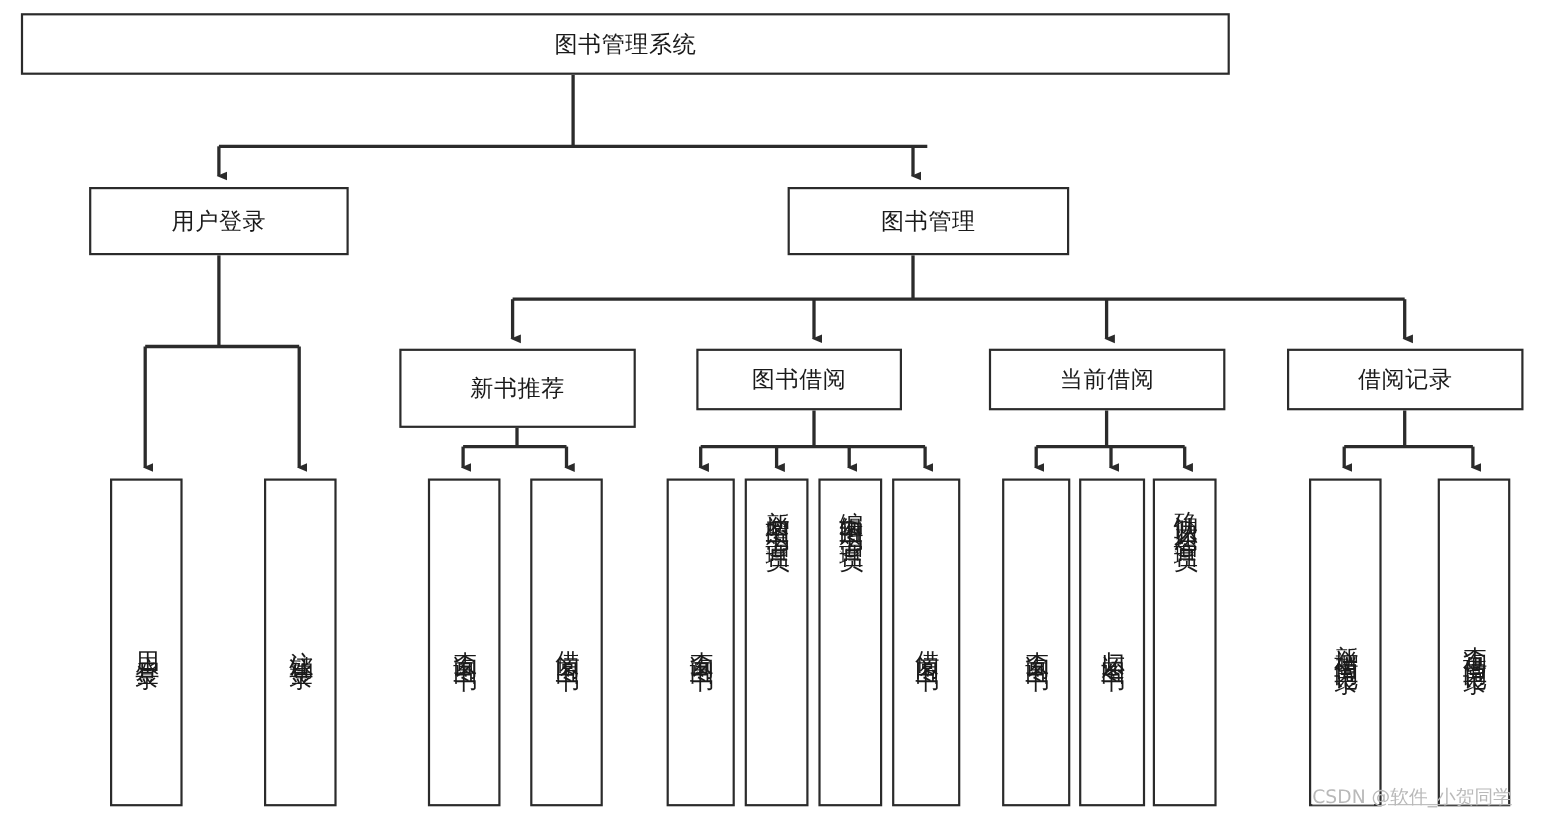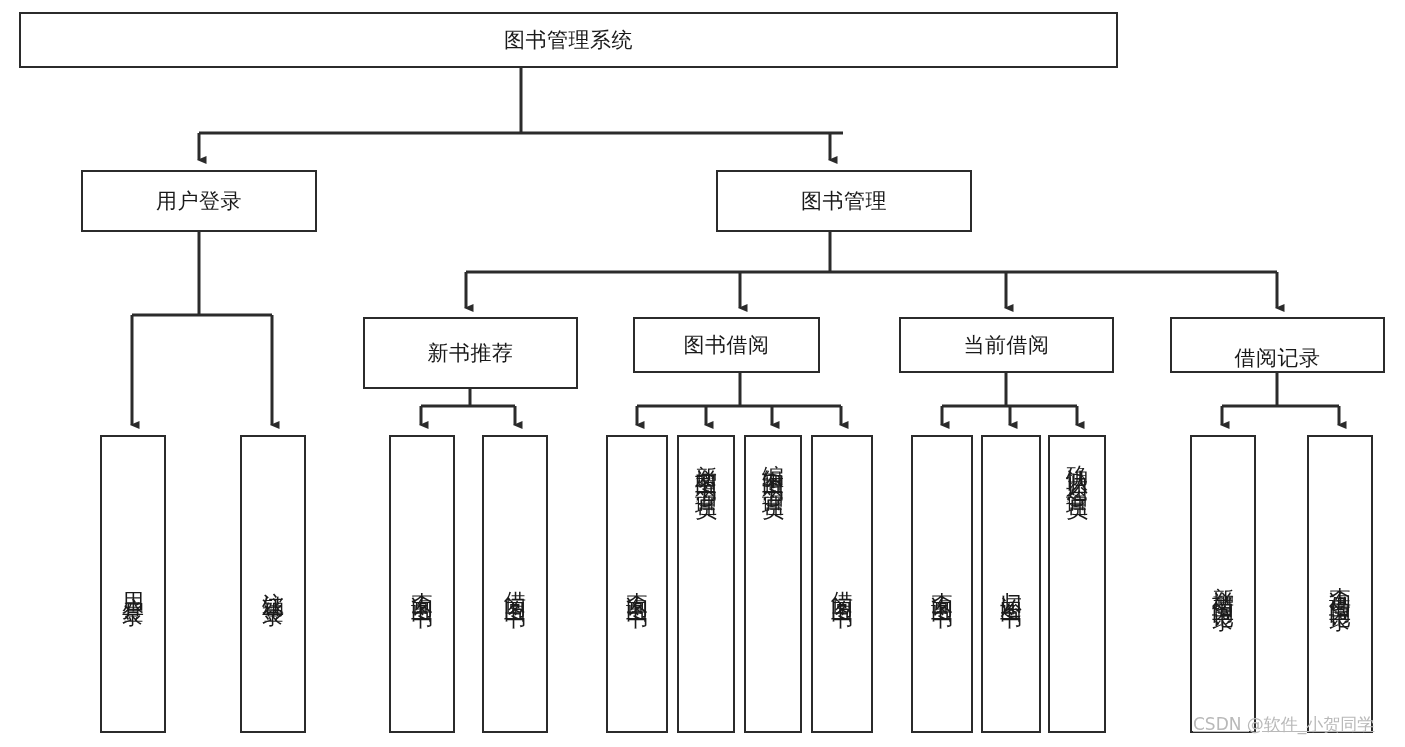--- a/index.html
+++ b/index.html
@@ -141,21 +141,21 @@
 
   <div class="node" style="left:363px; top:317px; width:215px; height:72px;">
     <span class="label">新书推荐</span>
   </div>
   <div class="node" style="left:633px; top:317px; width:187px; height:56px;">
     <span class="label">图书借阅</span>
   </div>
   <div class="node" style="left:899px; top:317px; width:215px; height:56px;align-items:center;">
     <span class="label">当前借阅</span>
   </div>
-  <div class="node" style="left:1170px; top:317px; width:215px; height:56px;align-items:flex-end;">
+  <div class="node" style="left:1170px; top:317px; width:215px; height:56px;">
     <span class="label">借阅记录</span>
   </div>
 
   <div class="node vertical centered" style="left:100px; top:435px; width:66px; height:298px;">
     <span class="label">用户登录</span>
   </div>
   <div class="node vertical centered" style="left:240px; top:435px; width:66px; height:298px;">
     <span class="label">注销登录</span>
   </div>
 

